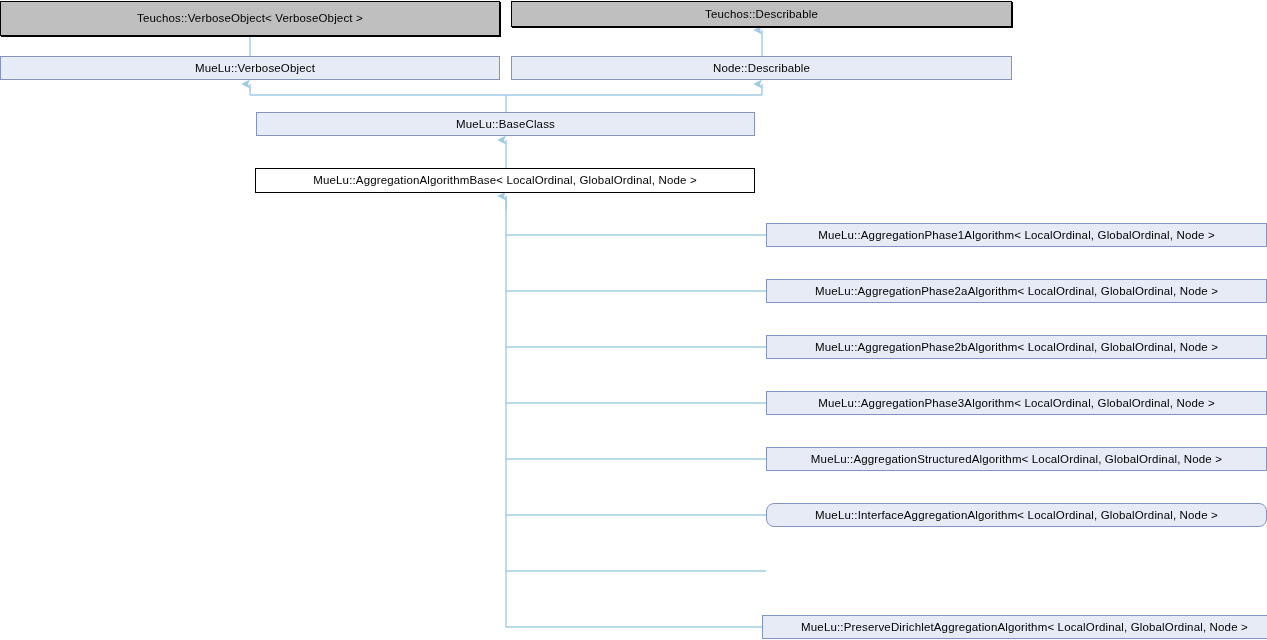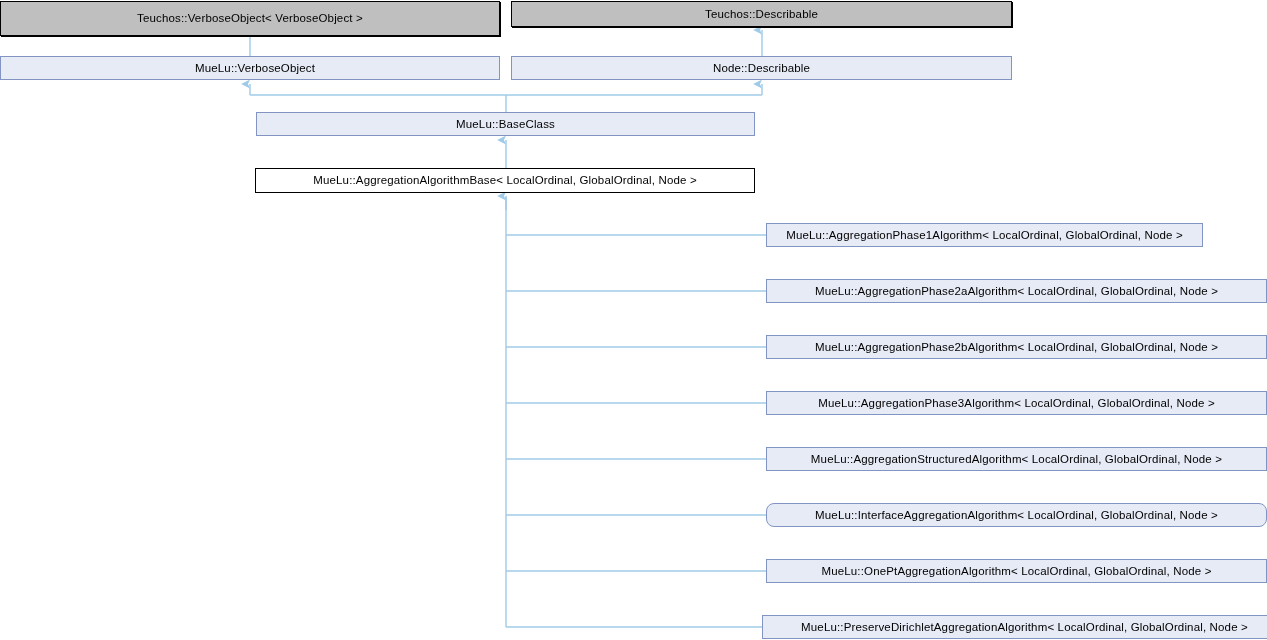--- a/index.html
+++ b/index.html
@@ -111,21 +111,21 @@
     </div>
 
   <div class="node related" style="left: 256px; top: 112px; width: 499px; height: 24px;">
       <span>MueLu::BaseClass</span>
     </div>
 
   <div class="node focus" style="left: 255px; top: 168px; width: 500px; height: 25px;">
       <span>MueLu::AggregationAlgorithmBase&lt; LocalOrdinal, GlobalOrdinal, Node &gt;</span>
     </div>
 
-  <div class="node related" style="left: 766px; top: 223px; width: 437px; height: 24px;">
+  <div class="node related" style="left: 766px; top: 223px; width: 501px; height: 24px;">
       <span>MueLu::AggregationPhase1Algorithm&lt; LocalOrdinal, GlobalOrdinal, Node &gt;</span>
     </div>
 
   <div class="node related" style="left: 766px; top: 279px; width: 501px; height: 24px;">
       <span>MueLu::AggregationPhase2aAlgorithm&lt; LocalOrdinal, GlobalOrdinal, Node &gt;</span>
     </div>
 
   <div class="node related" style="left: 766px; top: 335px; width: 501px; height: 24px;">
       <span>MueLu::AggregationPhase2bAlgorithm&lt; LocalOrdinal, GlobalOrdinal, Node &gt;</span>
     </div>
@@ -135,21 +135,18 @@
     </div>
 
   <div class="node related" style="left: 766px; top: 447px; width: 501px; height: 24px;">
       <span>MueLu::AggregationStructuredAlgorithm&lt; LocalOrdinal, GlobalOrdinal, Node &gt;</span>
     </div>
 
   <div class="node related" style="left: 766px; top: 503px; width: 501px; height: 24px; border-radius: 8px;">
       <span>MueLu::InterfaceAggregationAlgorithm&lt; LocalOrdinal, GlobalOrdinal, Node &gt;</span>
     </div>
 
-  <div class="node related" style="left: 766px; top: 559px; width: 501px; height: 24px;">
-      <span>MueLu::OnePtAggregationAlgorithm&lt; LocalOrdinal, GlobalOrdinal, Node &gt;</span>
-    </div>
 
   <div class="node related" style="left: 762px; top: 615px; width: 525px; height: 24px;">
       <span>MueLu::PreserveDirichletAggregationAlgorithm&lt; LocalOrdinal, GlobalOrdinal, Node &gt;</span>
     </div>
 
 </div>
 
 </body></html>

